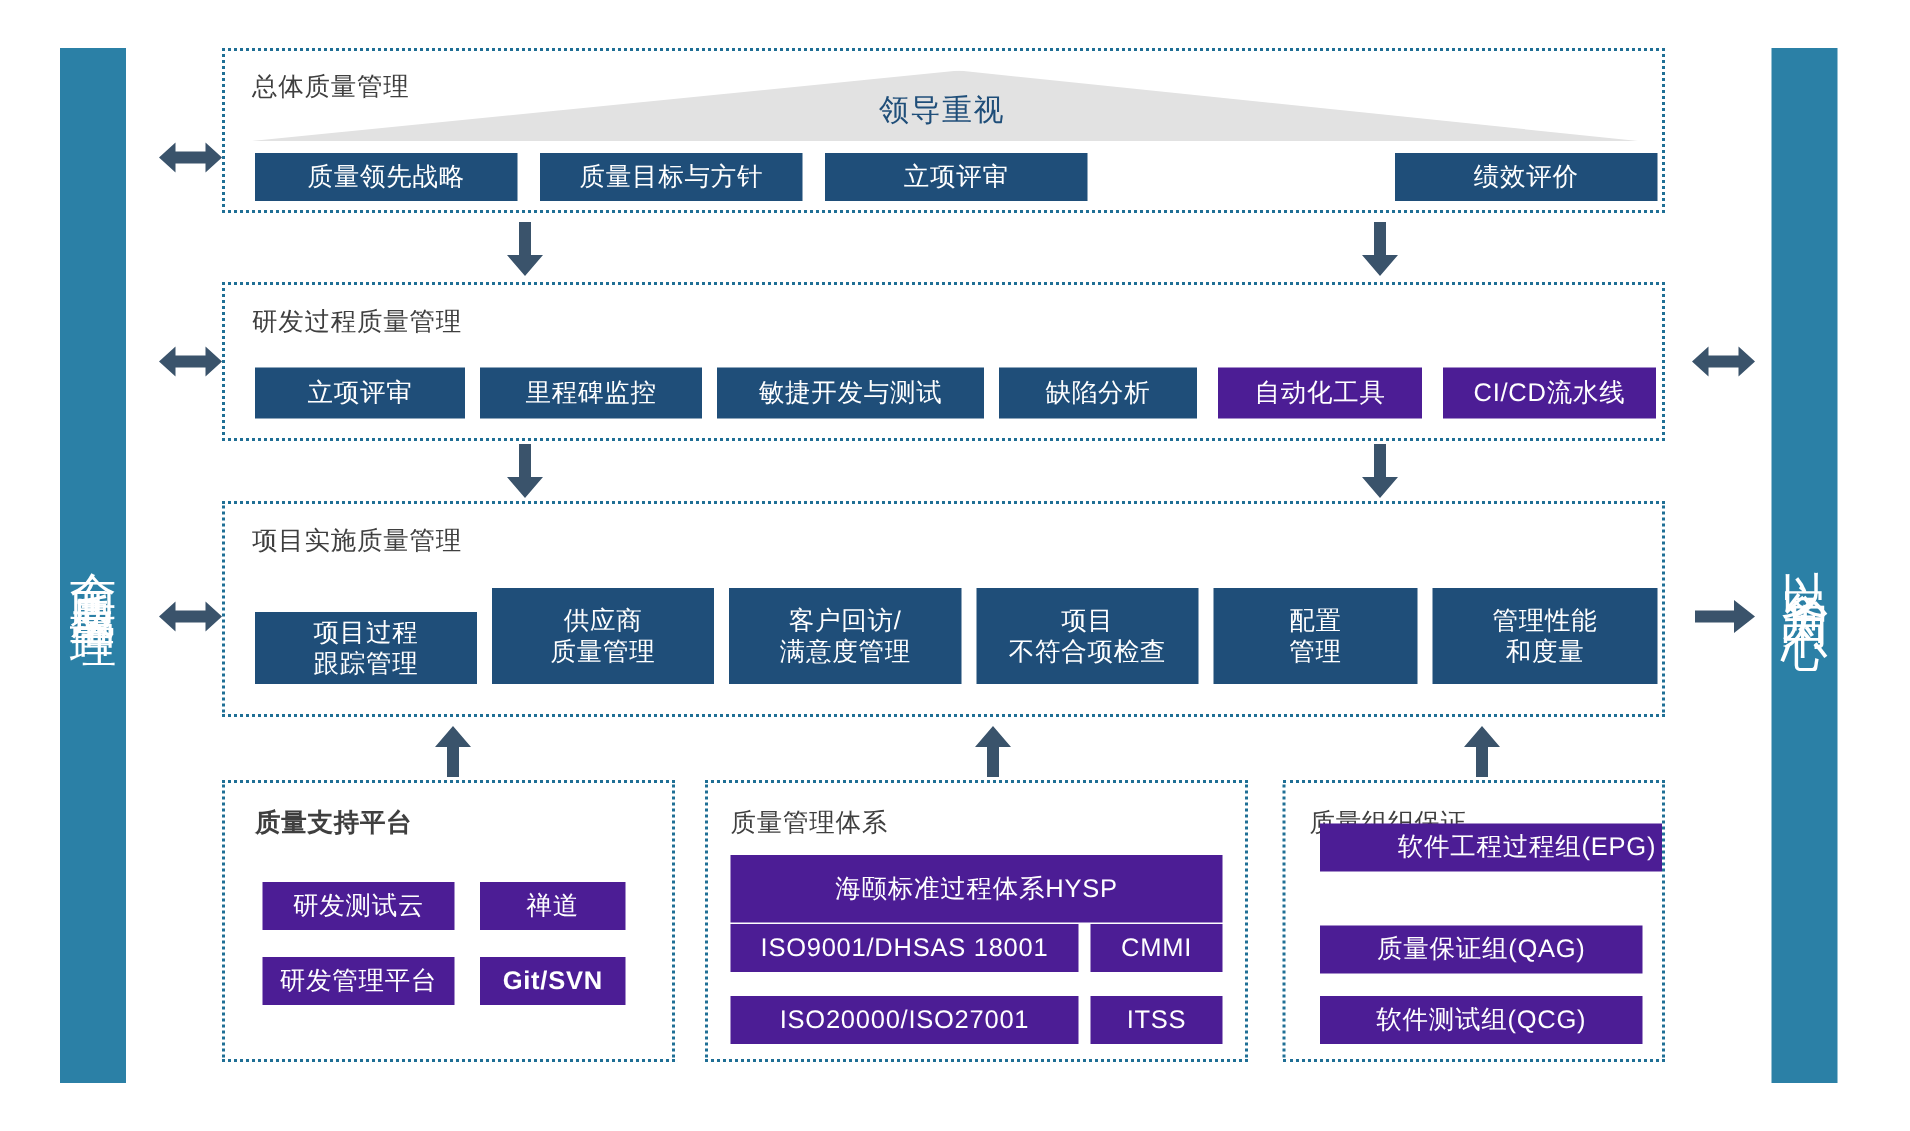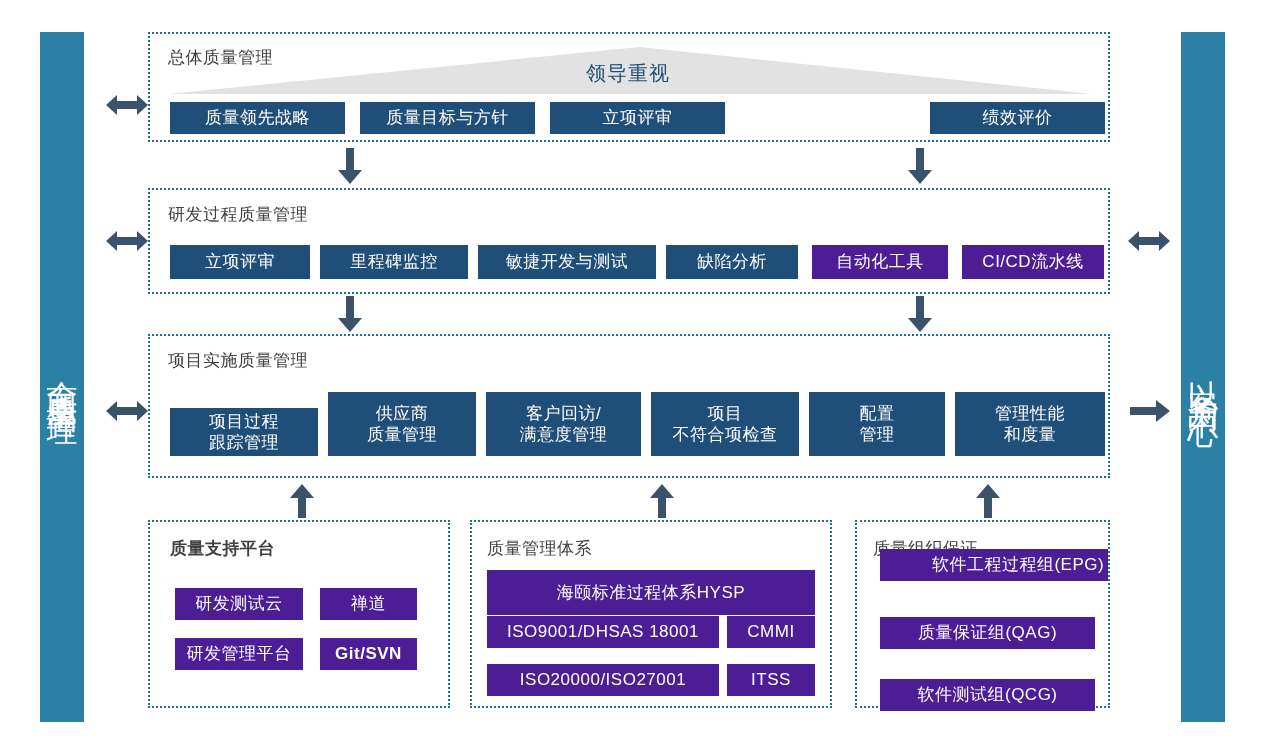--- a/index.html
+++ b/index.html
@@ -120,21 +120,21 @@
   <div class="box teal" style="left:487px;top:616px;width:232px;height:32px;">ISO9001/DHSAS 18001</div>
   <div class="box teal" style="left:727px;top:616px;width:88px;height:32px;">CMMI</div>
   <div class="box teal" style="left:487px;top:664px;width:232px;height:32px;">ISO20000/ISO27001</div>
   <div class="box teal" style="left:727px;top:664px;width:88px;height:32px;">ITSS</div>
 
   <div class="dsec" id="panel-3"></div>
   <div class="sec-title" style="left:873px;top:537px;">质量组织保证</div>
 
   <div class="box teal" style="left:880px;top:549px;width:228px;height:32px;padding-left:48px;">软件工程过程组(EPG)</div>
   <div class="box teal" style="left:880px;top:617px;width:215px;height:32px;">质量保证组(QAG)</div>
-  <div class="box teal" style="left:880px;top:664px;width:215px;height:32px;margin-top:15px;">软件测试组(QCG)</div>
+  <div class="box teal" style="left:880px;top:664px;width:215px;height:32px;">软件测试组(QCG)</div>
 
   <div class="arrow" style="left:106px;top:92px;">
     <svg width="42" height="26" viewBox="0 0 42 26">
         <path d="M0 13 L11 3 L11 9 L31 9 L31 3 L42 13 L31 23 L31 17 L11 17 L11 23 Z" fill="#3A536B"></path>
       </svg>
   </div>
   <div class="arrow" style="left:106px;top:228px;">
     <svg width="42" height="26" viewBox="0 0 42 26">
         <path d="M0 13 L11 3 L11 9 L31 9 L31 3 L42 13 L31 23 L31 17 L11 17 L11 23 Z" fill="#3A536B"></path>
       </svg>

